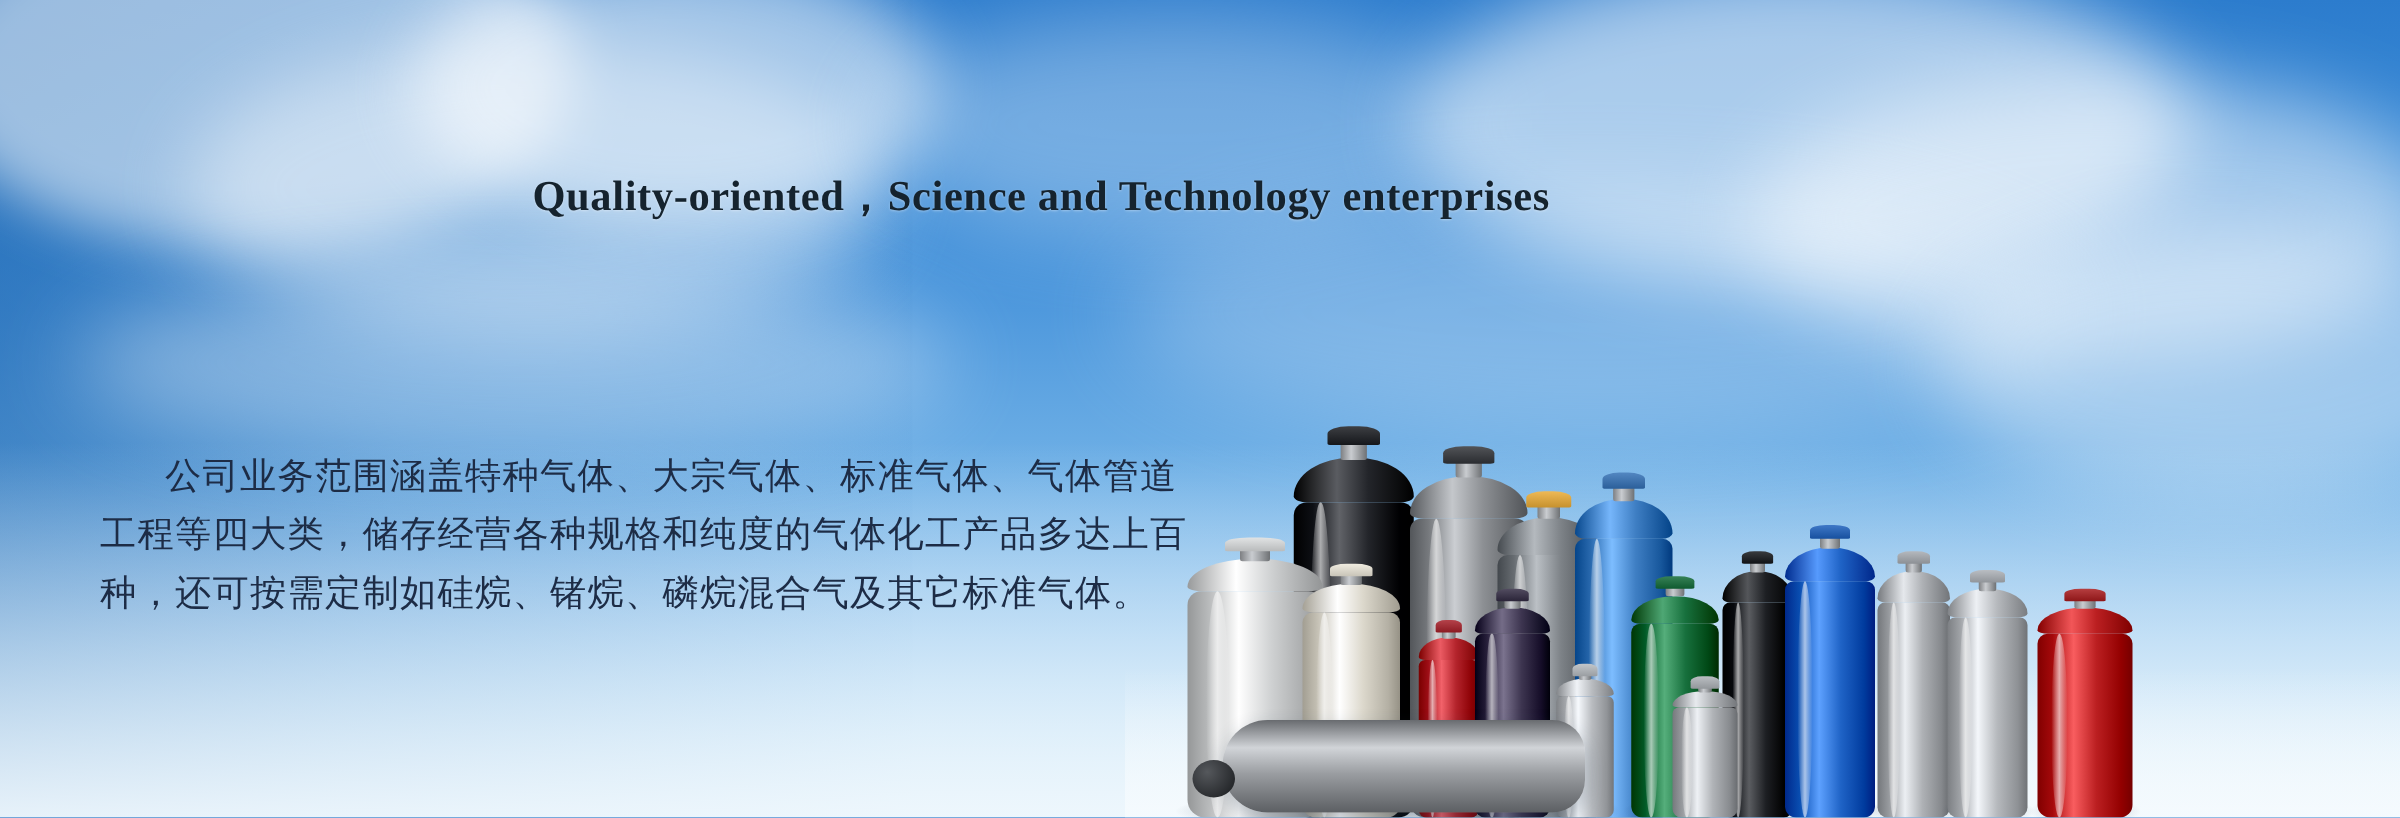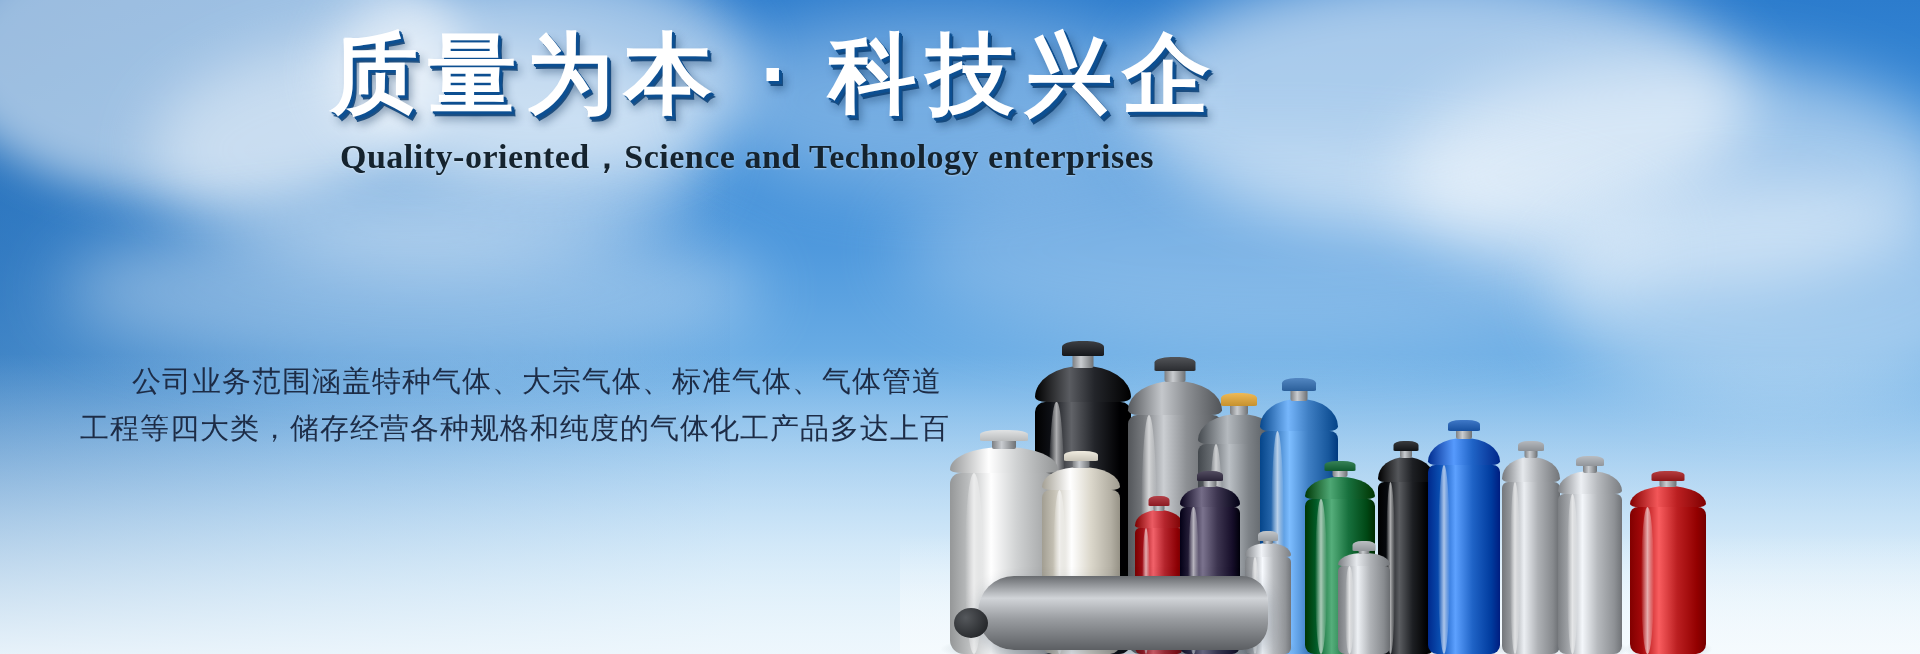--- a/index.html
+++ b/index.html
@@ -49,20 +49,21 @@
       6px 8px 10px rgba(8,44,84,.45);
   }
   .headline .dot{letter-spacing:0;padding:0 4px;}
 
   .subhead{
     position:absolute;left:340px;top:134px;width:900px;
     font-family:"Liberation Serif",serif;
     font-size:34px;font-weight:700;color:#15232e;
     white-space:nowrap;letter-spacing:.5px;
     text-shadow:0 1px 2px rgba(255,255,255,.35);
+    text-align:right;
   }
 
   
   .hl-box{
     position:absolute;left:84px;top:256px;
     width:774px;height:63px;
     background:#fdfdfd;
     box-shadow:0 2px 7px rgba(20,60,100,.22);
     display:flex;align-items:center;
   }
@@ -116,32 +117,28 @@
   <div class="cloud c3"></div>
   <div class="cloud c4"></div>
   <div class="cloud c5"></div>
   <div class="cloud c6"></div>
   <div class="cloud c7"></div>
   <div class="cloud c8"></div>
   <div class="cloud c9"></div>
   <div class="haze"></div>
   <div class="ground"></div>
 
-  <div class="headline">
-    <span>质量为本</span>
-    <span class="dot">·</span>
-    <span>科技兴企</span>
-  </div>
 
   <div class="subhead">Quality-oriented，Science and Technology enterprises</div>
 
 
   <div class="para">
     <span class="ln ind">公司业务范围涵盖特种气体、大宗气体、标准气体、气体管道</span>
     <span class="ln">工程等四大类，储存经营各种规格和纯度的气体化工产品多达上百</span>
+    <span class="ln">种，还可按需定制如硅烷、锗烷、磷烷混合气及其它标准气体。</span>
   </div>
 
   <div class="cyl-stage">
       <div class="cyl" style="left: 105px; width: 96px; height: 300px;">
         <div class="shadow"></div>
         <div class="body" style="height: 252px; border-radius: 10px 10px 12px 12px; background: linear-gradient(90deg, rgb(0, 0, 0) 0%, rgb(13, 15, 20) 16%, rgb(97, 99, 104) 38%, rgb(35, 37, 42) 62%, rgb(0, 0, 2) 88%, rgb(0, 0, 0) 100%);"></div>
         <div class="shoulder" style="bottom: 252px; height: 36px; border-radius: 50% 50% 12% 12% / 88% 88% 14% 14%; background: linear-gradient(90deg, rgb(0, 0, 0) 0%, rgb(90, 92, 97) 36%, rgb(35, 37, 42) 62%, rgb(0, 0, 0) 100%);"></div>
         <div class="valve" style="bottom: 286px; width: 21px; height: 17px;"></div>
         <div class="cap" style="bottom: 298px; width: 42px; height: 15px; background: linear-gradient(rgb(61, 63, 67), rgb(21, 23, 27)); border-radius: 40% 40% 8% 8%;"></div>
         <div class="gloss" style="height: 252px; bottom: 0px; top: auto;"></div>

